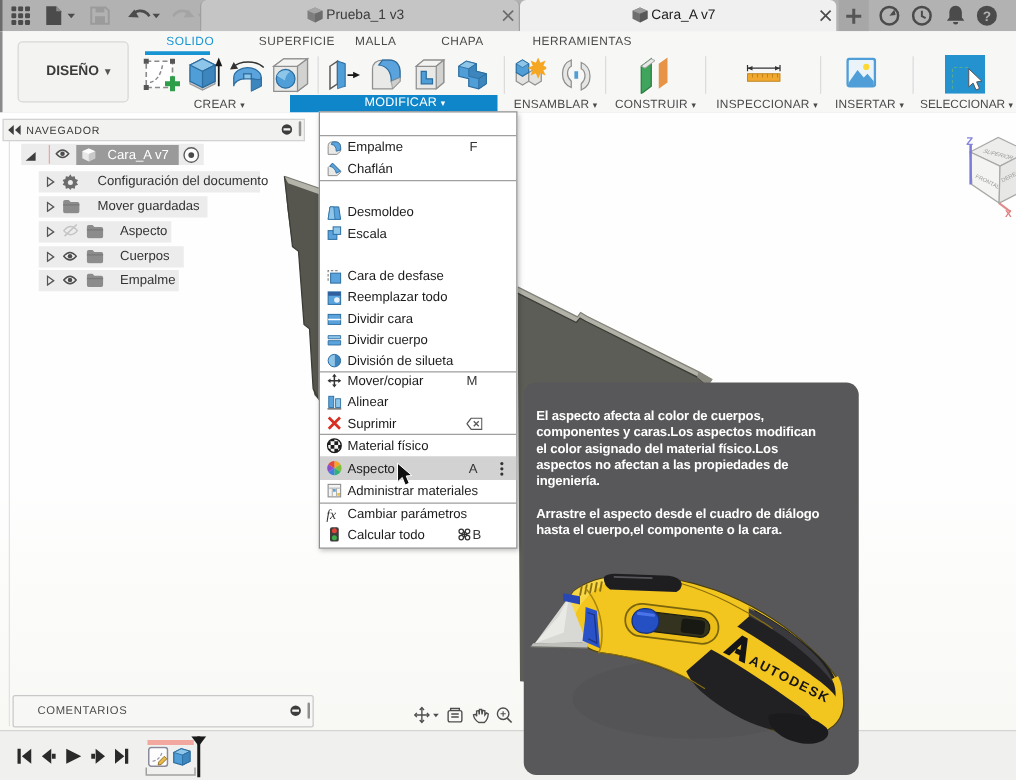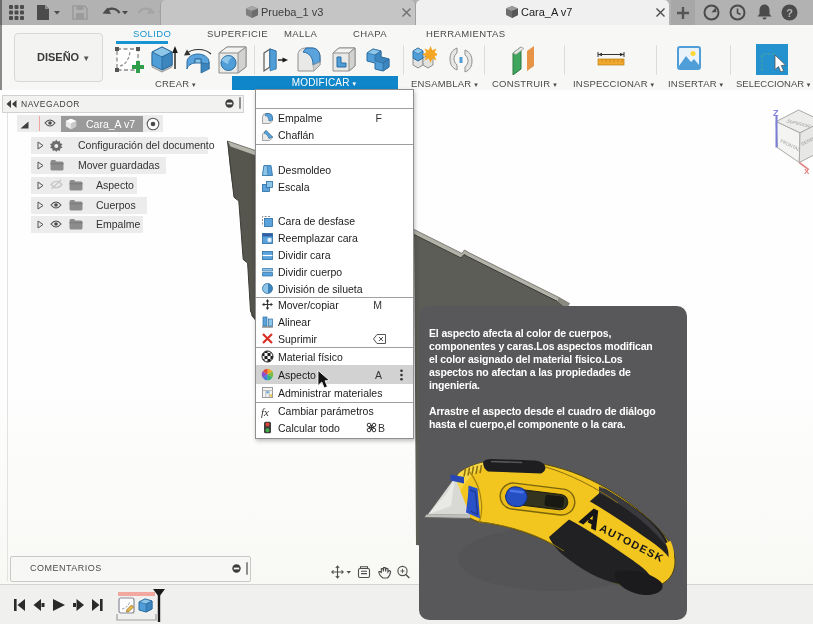--- a/index.html
+++ b/index.html
@@ -409,21 +409,21 @@
           <path d="M1.5 9.5 L1.5 1.5 L9.5 1.5" fill="none" stroke="#888" stroke-width="1" stroke-dasharray="2 1.4"></path>
         </svg>
         <span class="txt">Cara de desfase</span>
       </div>
     <div class="mi" style="top:139.6px">
         <svg class="ic" viewBox="0 0 13 13">
           <rect x="1.5" y="1.5" width="10" height="10" fill="#5aa3dc" stroke="#2b6da0" stroke-width=".8"></rect>
           <path d="M1.5 1.5 L11.5 1.5 L11.5 4.5 L1.5 4.5 Z" fill="#2f5fa0"></path>
           <circle cx="8.5" cy="8" r="2.2" fill="#fff" opacity=".85"></circle>
         </svg>
-        <span class="txt">Reemplazar cara</span>
+        <span class="txt">Reemplazar todo</span>
       </div>
     <div class="mi" style="top:156.5px">
         <svg class="ic" viewBox="0 0 13 13">
           <rect x="1.5" y="2.5" width="10" height="8" fill="#5aa3dc" stroke="#2b6da0" stroke-width=".8"></rect>
           <path d="M1.5 6.5 L11.5 6.5" stroke="#fff" stroke-width="1.2"></path>
         </svg>
         <span class="txt">Dividir cara</span>
       </div>
     <div class="mi" style="top:173.4px">
         <svg class="ic" viewBox="0 0 13 13">

